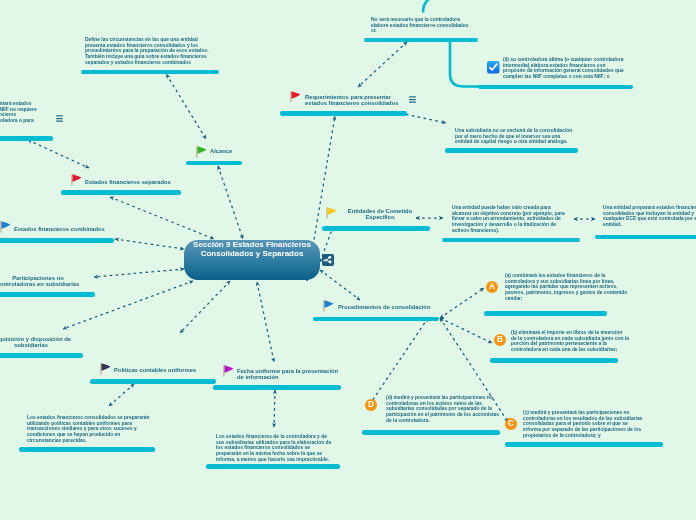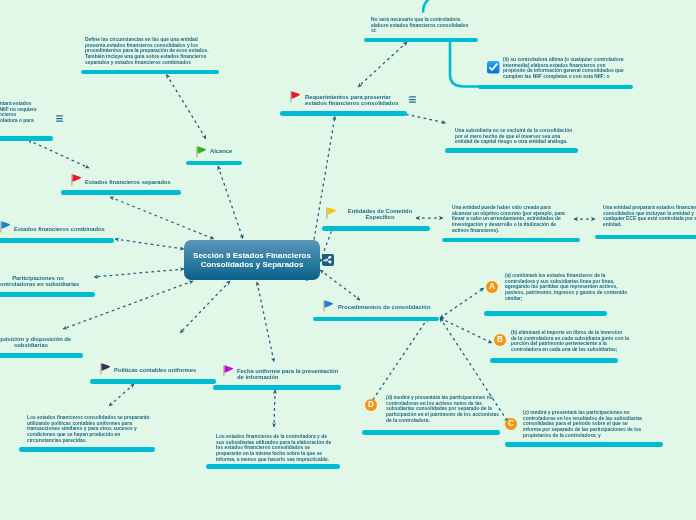--- a/index.html
+++ b/index.html
@@ -3,23 +3,23 @@
 <meta charset="utf-8">
 <title>Sección 9 Estados Financieros Consolidados y Separados</title>
 <style>
   html,body{margin:0;padding:0;}
   body{width:696px;height:520px;overflow:hidden;background:#e1f7e8;
        font-family:"Liberation Sans",sans-serif;}
   #canvas{position:relative;width:696px;height:520px;overflow:hidden;background:#e1f7e8;}
   svg.links{position:absolute;left:0;top:0;width:696px;height:520px;}
   .node-label{position:absolute;color:#1d6a82;font-weight:bold;}
   .bar{position:absolute;height:4.6px;border-radius:2.3px;background:#00bcd2;}
-  .root{position:absolute;border-radius:7px;
+  .root{position:absolute;border-radius:14px;
         background:linear-gradient(180deg,#5a96b8 0%,#2e7da2 52%,#0b6088 100%);
-        color:#fff;font-weight:bold;display:flex;align-items:center;
+        color:#fff;font-weight:bold;display:flex;align-items:flex-start;
         justify-content:center;text-align:center;padding:0 0;box-sizing:border-box;}
   .menu-icon{position:absolute;width:7px;height:7px;line-height:0;}
   .flag{position:absolute;line-height:0;}
   .badge{position:absolute;width:12px;height:12px;border-radius:50%;background:#f7930e;color:#fff;
          font-weight:bold;text-align:center;font-size:8.2px;line-height:12.3px;}
   .cbox{position:absolute;line-height:0;}
   .toggle{position:absolute;border-radius:2px;background:#1b5e80;line-height:0;}
 </style>
 </head>
 <body>

